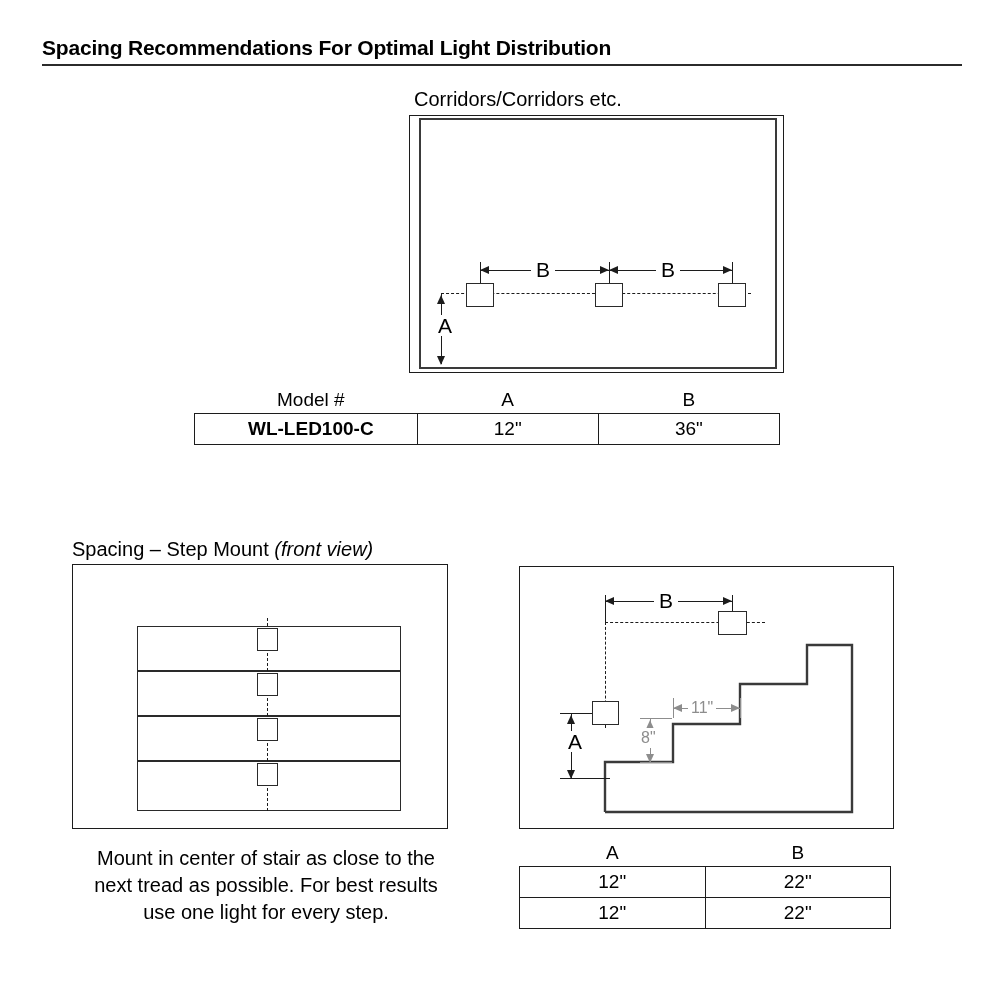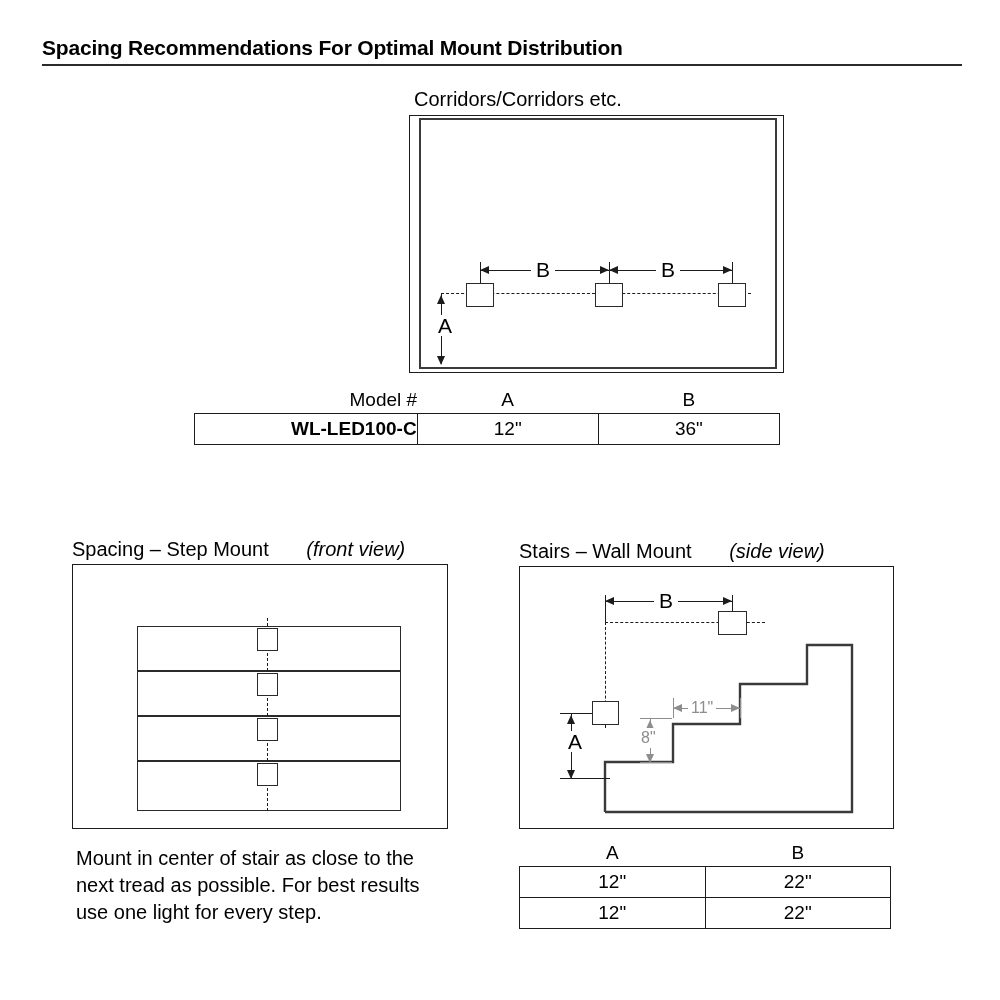--- a/index.html
+++ b/index.html
@@ -43,21 +43,20 @@
   }
 
   
   .section-caption {
     position: absolute;
     font-size: 20px;
     white-space: nowrap;
   }
   .section-caption .ital {
     font-style: italic;
-    margin-left: 32px;
   }
 
   
   .frame {
     position: absolute;
     border: 1.5px solid #1c1c1c;
     background: #ffffff;
     box-sizing: border-box;
   }
 
@@ -173,26 +172,26 @@
     font-weight: normal;
     padding: 4px 0;
     background: #ffffff;
   }
   .spec-table th {
     border: none;
     background: transparent;
     padding-bottom: 2px;
   }
   .spec-table td.model {
-    text-align: right;
+    text-align: center;
     padding-left: 10px;
     font-weight: bold;
   }
   .spec-table th.model-head {
-    text-align: right;
+    text-align: center;
     padding-left: 10px;
   }
 
   
   .step-tread {
     position: absolute;
     border: 1.4px solid #2a2a2a;
     box-sizing: border-box;
     background: #ffffff;
   }
@@ -202,28 +201,29 @@
     position: absolute;
     z-index: 2;
   }
 
   
   .note {
     position: absolute;
     font-size: 20px;
     line-height: 1.35;
     width: 380px;
+    text-align: center;
   }
 </style>
 </head>
 <body>
 
 <div class="page">
 
-  <div class="main-title">Spacing Recommendations For Optimal Mount Distribution</div>
+  <div class="main-title">Spacing Recommendations For Optimal Light Distribution</div>
   <div class="title-rule"></div>
 
   <div class="section-caption" style="left:414px; top:88px;">Corridors/Corridors etc.</div>
 
   <div class="frame" style="left:409px; top:115px; width:375px; height:258px;"></div>
 
   <div class="corridor-wall" style="left:419px; top:118px; width:358px; height:251px;"></div>
 
   <div class="dash-h" style="left:441px; top:293px; width:310px;"></div>
 
@@ -280,23 +280,20 @@
   <div class="step-tread" style="left:137px; top:716px; width:264px; height:45px;"></div>
   <div class="step-tread" style="left:137px; top:761px; width:264px; height:50px;"></div>
 
   <div class="fixture" style="left:257px; top:628px; width:21px; height:23px;"></div>
   <div class="fixture" style="left:257px; top:673px; width:21px; height:23px;"></div>
   <div class="fixture" style="left:257px; top:718px; width:21px; height:23px;"></div>
   <div class="fixture" style="left:257px; top:763px; width:21px; height:23px;"></div>
 
   <div class="note" style="left:76px; top:845px;">Mount in center of stair as close to the next tread as possible. For best results use one light for every step.</div>
 
-  <div class="section-caption" style="left:519px; top:540px;">
-    <span>Stairs – Wall Mount </span><span class="ital">(side view)</span>
-  </div>
 
   <div class="frame" style="left:519px; top:566px; width:375px; height:263px;"></div>
 
   <svg class="stair-outline" style="left:519px; top:566px;" width="375" height="263" viewBox="0 0 375 263">
     <polyline points="86,246 86,196 154,196 154,158 221,158 221,118 288,118 288,79 333,79 333,246 86,246" fill="none" stroke="#3a3a3a" stroke-width="2.4" stroke-linejoin="miter"></polyline>
   </svg>
 
   <div class="dash-h" style="left:605px; top:622px; width:160px;"></div>
 
   <div class="dash-v" style="left:605px; top:622px; height:106px;"></div>

